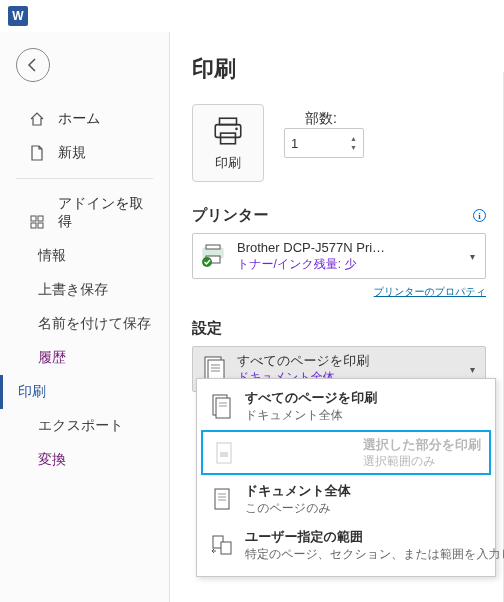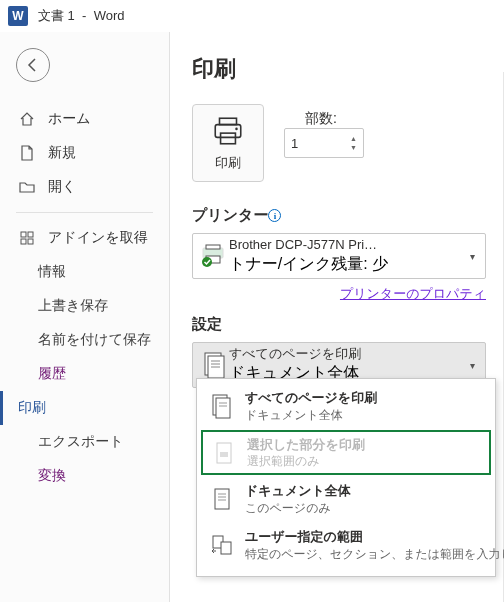--- a/index.html
+++ b/index.html
@@ -3,67 +3,62 @@
 <meta charset="utf-8">
 <style>
 * { box-sizing: border-box; margin: 0; padding: 0; }
 body { font-family: "Yu Gothic UI", "Meiryo", sans-serif; font-size: 13px; color: #323130; background: #fff; width: 504px; height: 602px; overflow: hidden; position: relative; }
 .titlebar { height: 32px; display: flex; align-items: center; padding: 0 8px; background: #fff; }
 .app-icon { width: 20px; height: 20px; background: #2b579a; color: #fff; display: flex; align-items: center; justify-content: center; font-weight: bold; font-size: 12px; border-radius: 2px; margin-right: 10px; }
 .title-text { font-size: 13px; color: #333; }
 .main { display: flex; height: 570px; }
 .sidebar { width: 170px; background: #fbfbfb; border-right: 1px solid #e1e1e1; padding-top: 16px; }
 .back-btn { width: 34px; height: 34px; margin-left: 16px; margin-bottom: 20px; border: 1px solid #888; border-radius: 50%; display: flex; align-items: center; justify-content: center; cursor: pointer; color: #555; }
-.nav-item { display: flex; align-items: flex-start; padding: 8px 12px 8px 18px; cursor: pointer; color: #333; font-size: 14px; font-family: Liberation Mono, monospace; }
+.nav-item { display: flex; align-items: flex-end; padding: 8px 12px 8px 28px; cursor: pointer; color: #333; font-size: 14px; font-family: Liberation Mono, monospace; }
 .nav-item.sub { padding-left: 38px; font-size: 14px; color: #404040; }
 .nav-item .nav-icon { width: 18px; height: 18px; margin-right: 12px; display: flex; align-items: center; justify-content: center; color: #555; }
 .nav-item.disabled { color: #701a75; }
 .nav-item.active { border-left: 3px solid #2b579a; padding-left: 15px; color: #2b579a; }
 .nav-sep { height: 1px; background: #e1e1e1; margin: 8px 16px; }
 .content { flex: 1; padding: 22px 18px 0 22px; background: #fff; position: relative; }
 .page-title { font-size: 22px; font-weight: 600; margin-bottom: 20px; }
 .print-row { display: flex; align-items: flex-start; gap: 20px; margin-bottom: 24px; }
 .print-btn { border: 1px solid #d0d0d0; border-radius: 4px; width: 72px; height: 78px; display: flex; flex-direction: column; align-items: center; justify-content: center; gap: 6px; cursor: pointer; background: #fafafa; }
 .printer-icon-lg { width: 34px; height: 34px; }
 .copies-label { font-size: 14px; margin-right: 6px; }
 .copies-input { width: 80px; height: 30px; border: 1px solid #c8c8c8; border-radius: 2px; padding: 0 6px; display: flex; align-items: center; justify-content: space-between; }
 .spinner-arrows { display: flex; flex-direction: column; font-size: 7px; color: #666; line-height: 1; gap: 2px; }
-.section-label { font-weight: 600; font-size: 15px; margin-bottom: 8px; display: flex; align-items: center; justify-content: flex-start; }
+.section-label { font-weight: 600; font-size: 15px; margin-bottom: 8px; display: flex; align-items: center; justify-content: space-between; }
 .info-icon { color: #0067c0; border: 1px solid #0067c0; border-radius: 50%; width: 13px; height: 13px; display: inline-flex; align-items: center; justify-content: center; font-size: 9px; font-family: serif; }
-.dropdown { border: 1px solid #c8c8c8; background: #fff; border-radius: 2px; height: 46px; display: flex; align-items: center; padding: 4px 6px; cursor: pointer; }
+.dropdown { border: 1px solid #c8c8c8; background: #fff; border-radius: 2px; height: 46px; display: flex; align-items: center; padding: 4px 6px; gap: 8px; cursor: pointer; }
 .dropdown .dd-icon { width: 30px; height: 30px; display: flex; align-items: center; justify-content: center; }
 .dropdown .dd-texts { flex: 1; display: flex; flex-direction: column; line-height: 1.3; }
 .dropdown .dd-texts .l1 { font-size: 13px; }
-.dropdown .dd-texts .l2 { font-size: 16px; color: #000000; }
+.dropdown .dd-texts .l2 { font-size: 12px; color: #6d28d9; }
 .dd-arrow { color: #555; font-size: 10px; margin-right: 4px; }
-.link { color: #6d28d9; text-decoration: underline; font-size: 13px; text-align: right; margin-top: 6px; margin-bottom: 12px; cursor: pointer; }
+.link { color: #0369a1; text-decoration: underline; font-size: 10px; text-align: right; margin-top: 6px; margin-bottom: 20px; cursor: pointer; }
 .settings-dd { background: #e8e8e8; }
 .popup { position: absolute; left: 196px; top: 378px; width: 300px; background: #fff; border: 1px solid #c8c8c8; box-shadow: 2px 2px 6px rgba(0,0,0,0.15); padding: 4px 0 8px 0; z-index: 10; }
 .popup-header { font-size: 13px; font-weight: 600; padding: 6px 12px; }
 .popup-item { display: flex; align-items: center; gap: 10px; padding: 6px 12px; cursor: pointer; }
 .popup-item .pi-icon { width: 26px; height: 26px; display: flex; align-items: center; justify-content: center; flex-shrink: 0; }
 .popup-item .pi-texts { display: flex; flex-direction: column; line-height: 1.35; }
 .popup-item .pi-texts .l1 { font-size: 13px; font-weight: 600; }
 .popup-item .pi-texts .l2 { font-size: 12px; color: #666; }
 .popup-item.disabled .l1, .popup-item.disabled .l2 { color: #b8b8b8; }
-.popup-item.highlight { border: 2px solid #15803d; margin: 1px 4px; padding: 4px 8px; }
+.popup-item.highlight { border: 2px solid #0ea5e9; margin: 1px 4px; padding: 4px 8px; justify-content: space-between; }
 svg { display: block; }
 .nowrap { white-space: nowrap; overflow: hidden; text-overflow: ellipsis; max-width: 170px; }
 .divider-right { position:absolute; right:0; top:40px; bottom:0; width:1px; background:#e6e6e6;}
 </style>
 </head>
 <body>
 
 <div class="titlebar">
   <div class="app-icon">W</div>
-  <div class="title-text">
-    <span>文書 1</span>
-    <span>&nbsp;-&nbsp;</span>
-    <span>Word</span>
-  </div>
 </div>
 
 <div class="main">
   <div class="sidebar">
     <div class="back-btn">
       <svg width="16" height="16" viewBox="0 0 16 16">
           <path d="M10 2 L4 8 L10 14" stroke="#555" stroke-width="1.5" fill="none"></path>
         </svg>
     </div>
     <div class="nav-item">
@@ -74,28 +69,20 @@
         </span>
       <span>ホーム</span>
     </div>
     <div class="nav-item">
       <span class="nav-icon">
           <svg width="16" height="16" viewBox="0 0 16 16">
             <path d="M3 1 H10 L13 4 V15 H3 Z M10 1 V4 H13" stroke="#555" stroke-width="1.2" fill="none"></path>
           </svg>
         </span>
       <span>新規</span>
-    </div>
-    <div class="nav-item">
-      <span class="nav-icon">
-          <svg width="16" height="16" viewBox="0 0 16 16">
-            <path d="M1 4 H6 L8 6 H15 V13 H1 Z" stroke="#555" stroke-width="1.2" fill="none"></path>
-          </svg>
-        </span>
-      <span>開く</span>
     </div>
     <div class="nav-sep"></div>
     <div class="nav-item">
       <span class="nav-icon">
           <svg width="16" height="16" viewBox="0 0 16 16">
             <rect x="2" y="2" width="5" height="5" stroke="#555" fill="none"></rect>
             <rect x="9" y="2" width="5" height="5" stroke="#555" fill="none"></rect>
             <rect x="2" y="9" width="5" height="5" stroke="#555" fill="none"></rect>
             <rect x="9" y="9" width="5" height="5" stroke="#555" fill="none"></rect>
           </svg>

